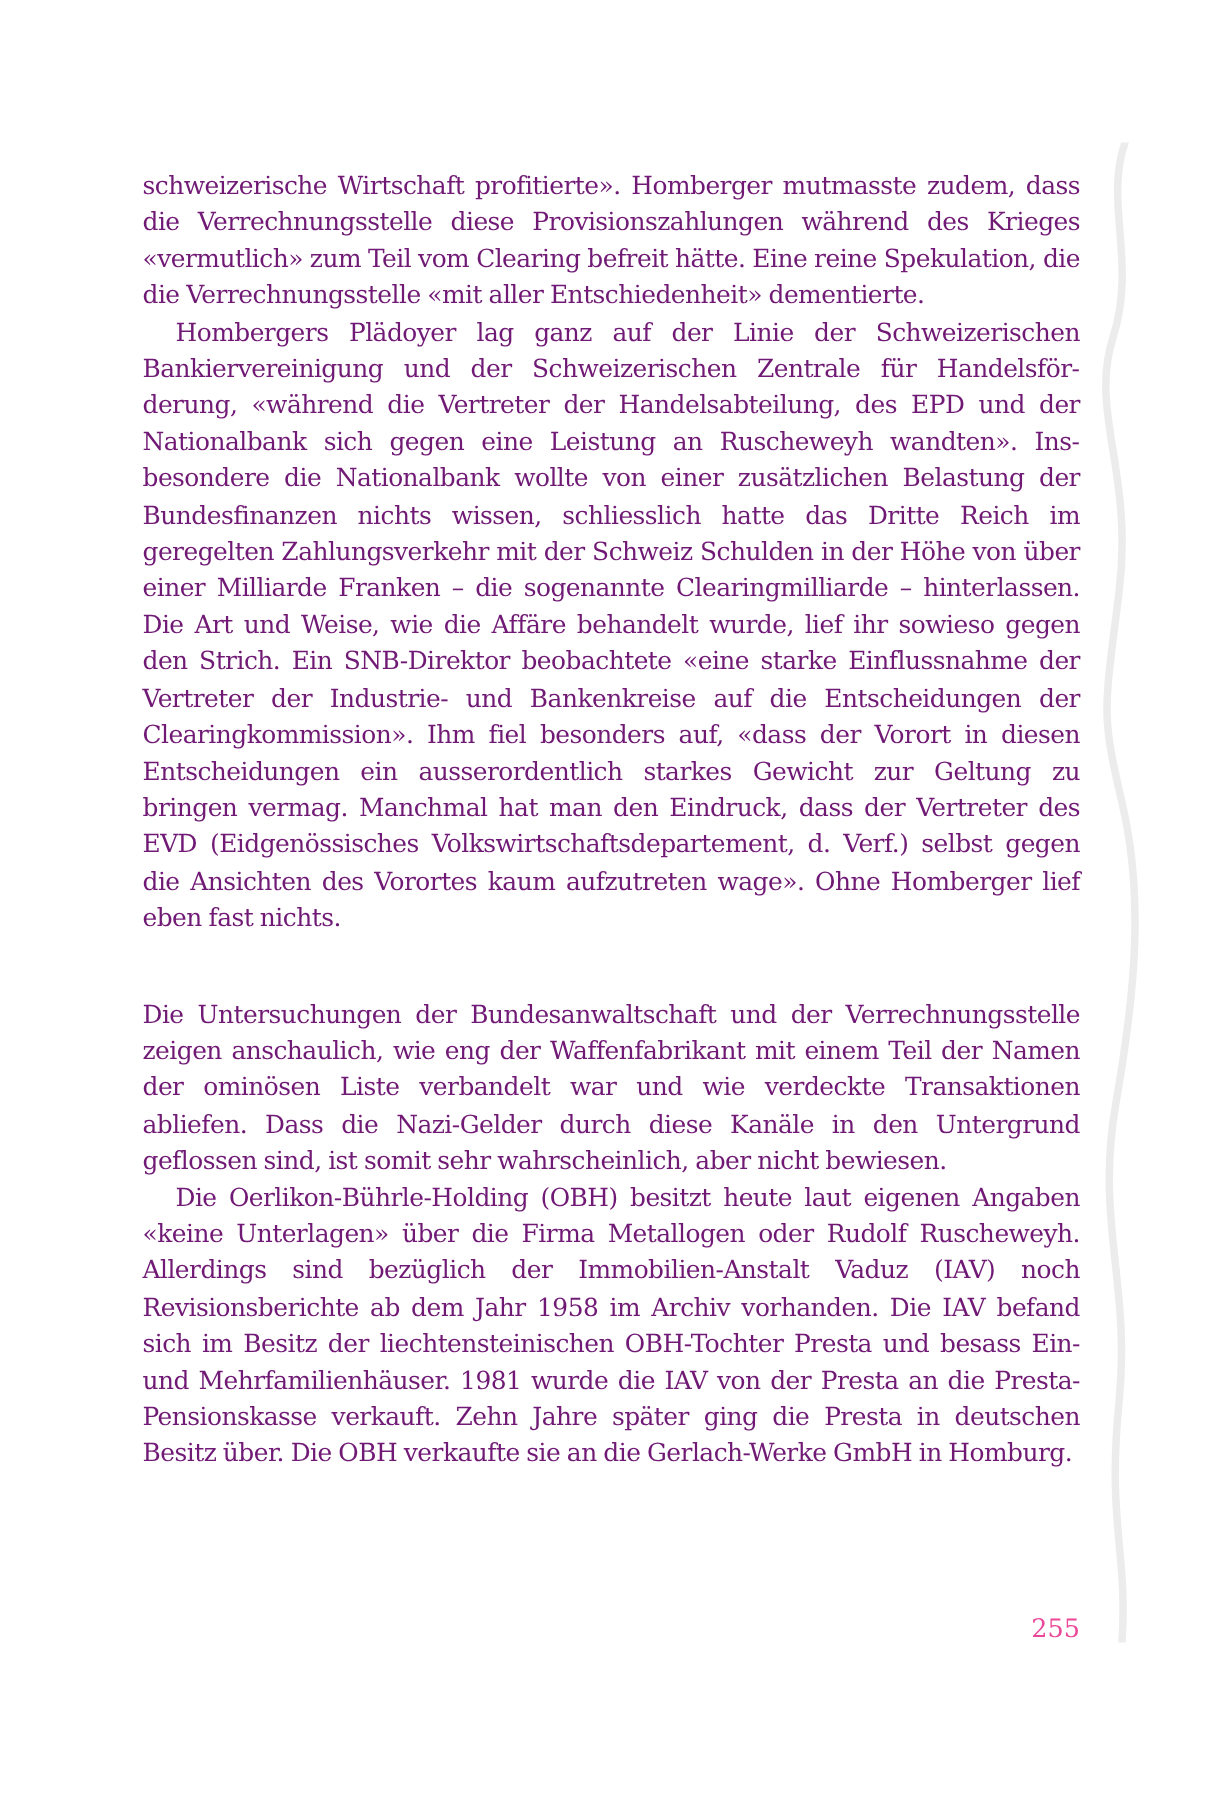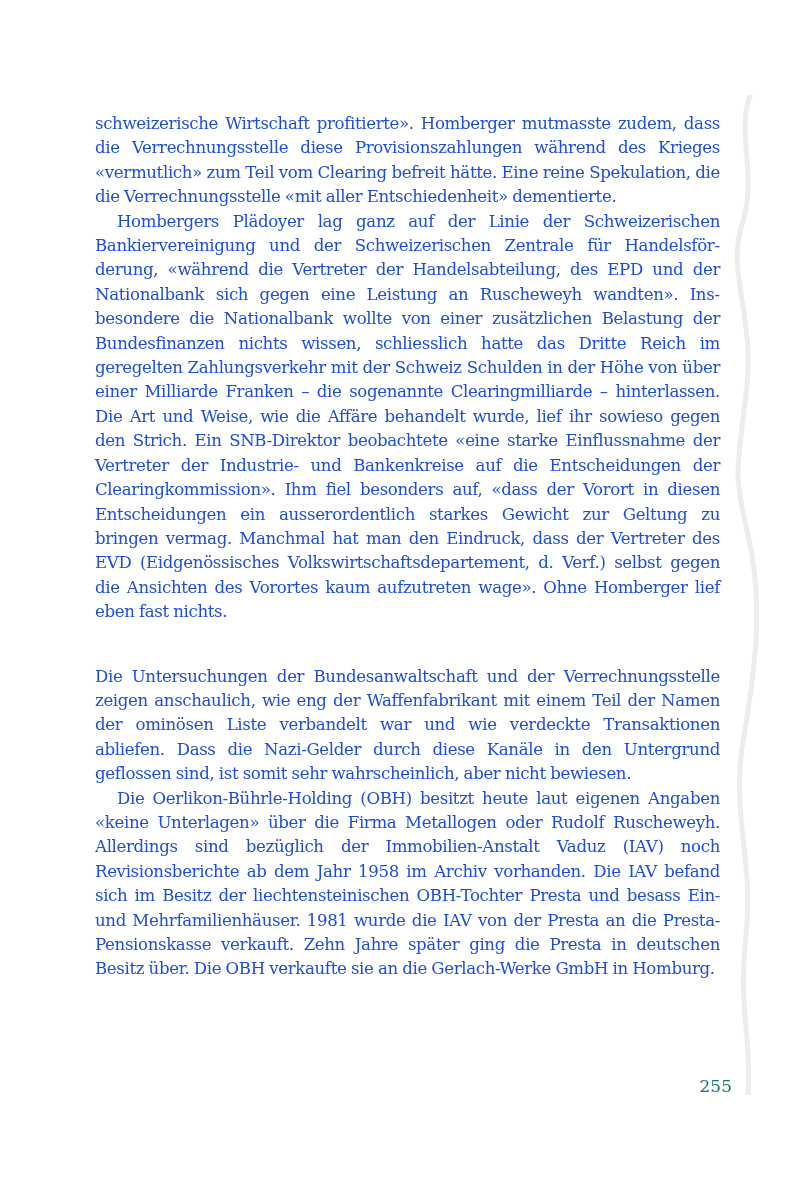--- a/index.html
+++ b/index.html
@@ -14,42 +14,42 @@
       overflow: hidden;
     }
     .page {
       position: absolute;
       left: 95px;
       top: 112px;
       width: 625px;
       font-family: "DejaVu Serif", "Liberation Serif", serif;
       font-size: 16.6px;
       line-height: 24.4px;
-      color: #1d4ed8;
+      color: #701a75;
       letter-spacing: -0.35px;
       word-spacing: -0.5px;
     }
     .para {
       margin: 0;
       text-align: justify;
       hyphens: manual;
     }
     .para.indent {
       text-indent: 22px;
     }
     .para.break-before {
       margin-top: 40px;
     }
     .page-number {
       position: absolute;
-      right: 76px;
+      right: 88px;
       top: 1076px;
       font-family: "DejaVu Serif", "Liberation Serif", serif;
       font-size: 17px;
-      color: #0f766e;
+      color: #ec4899;
     }
     .edge-artifact {
       position: absolute;
       left: 728px;
       top: 95px;
       width: 40px;
       height: 1000px;
       pointer-events: none;
     }
   </style>

